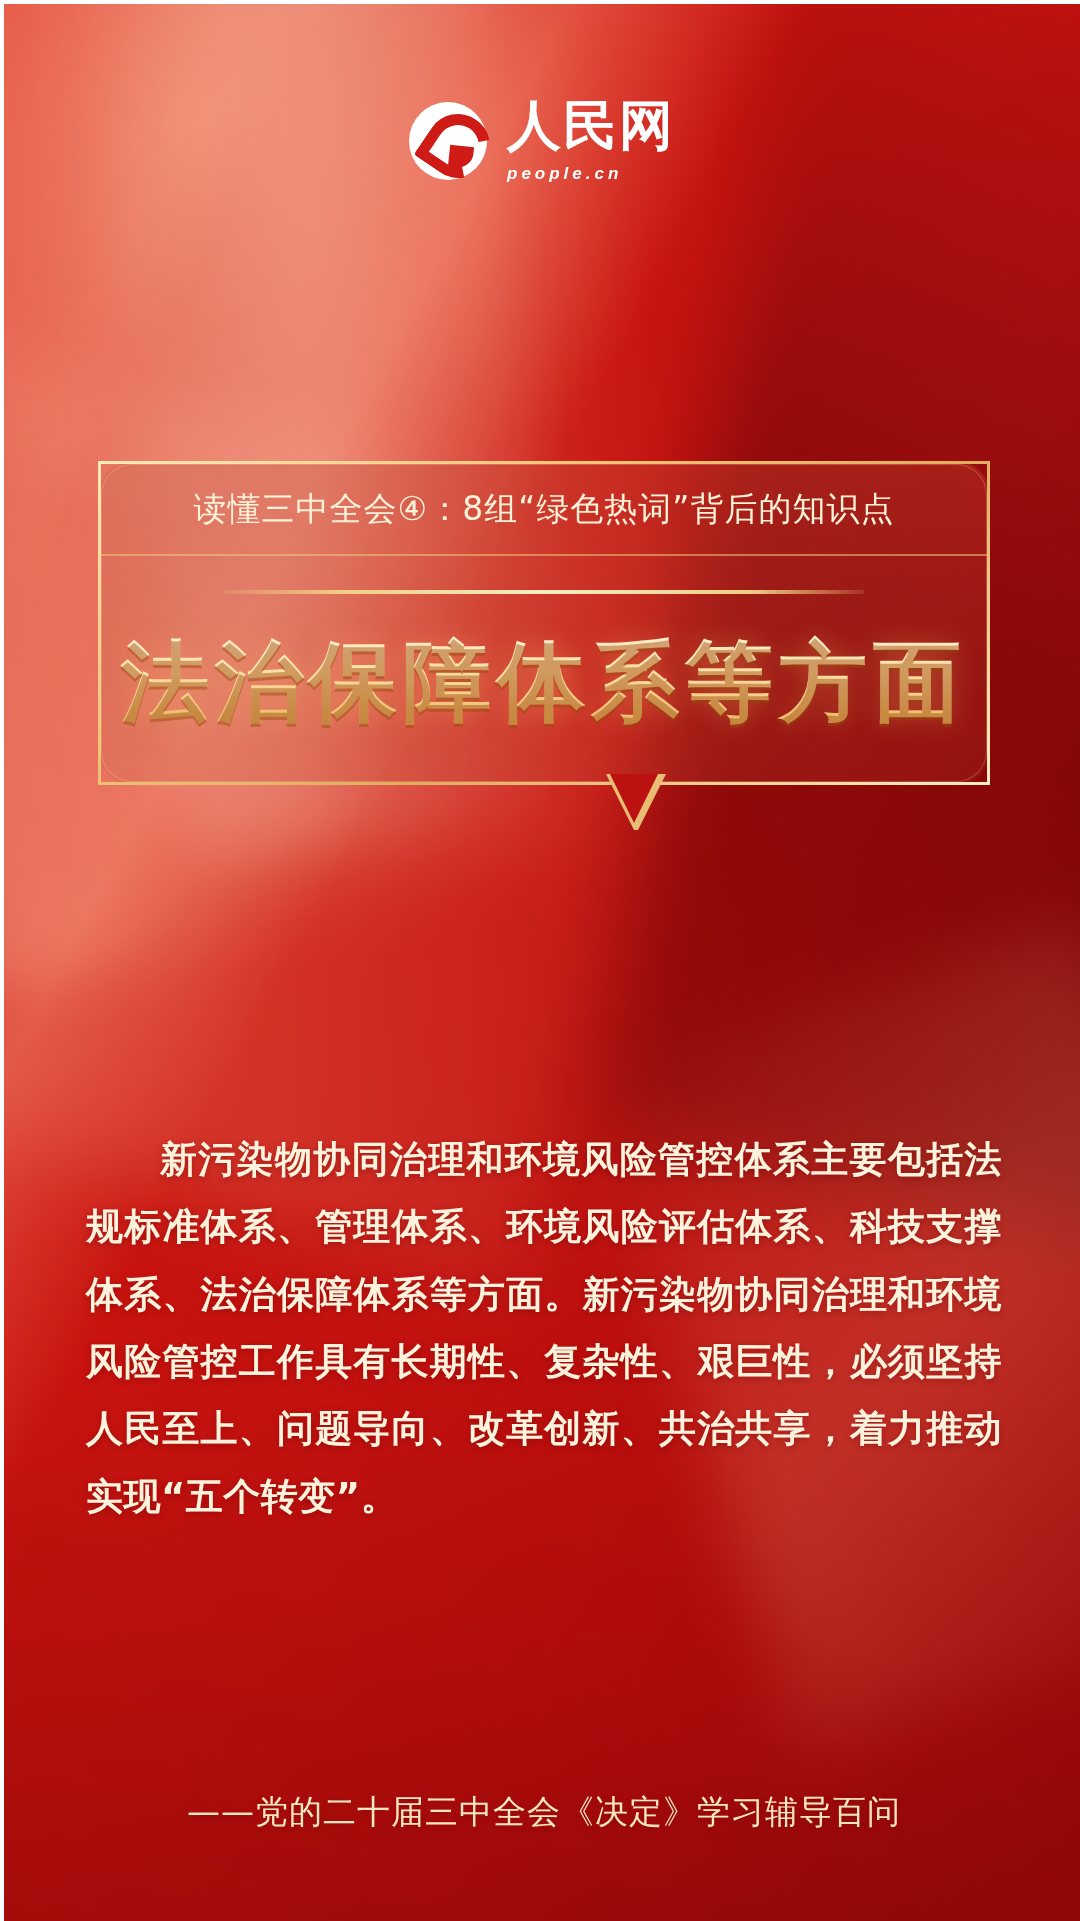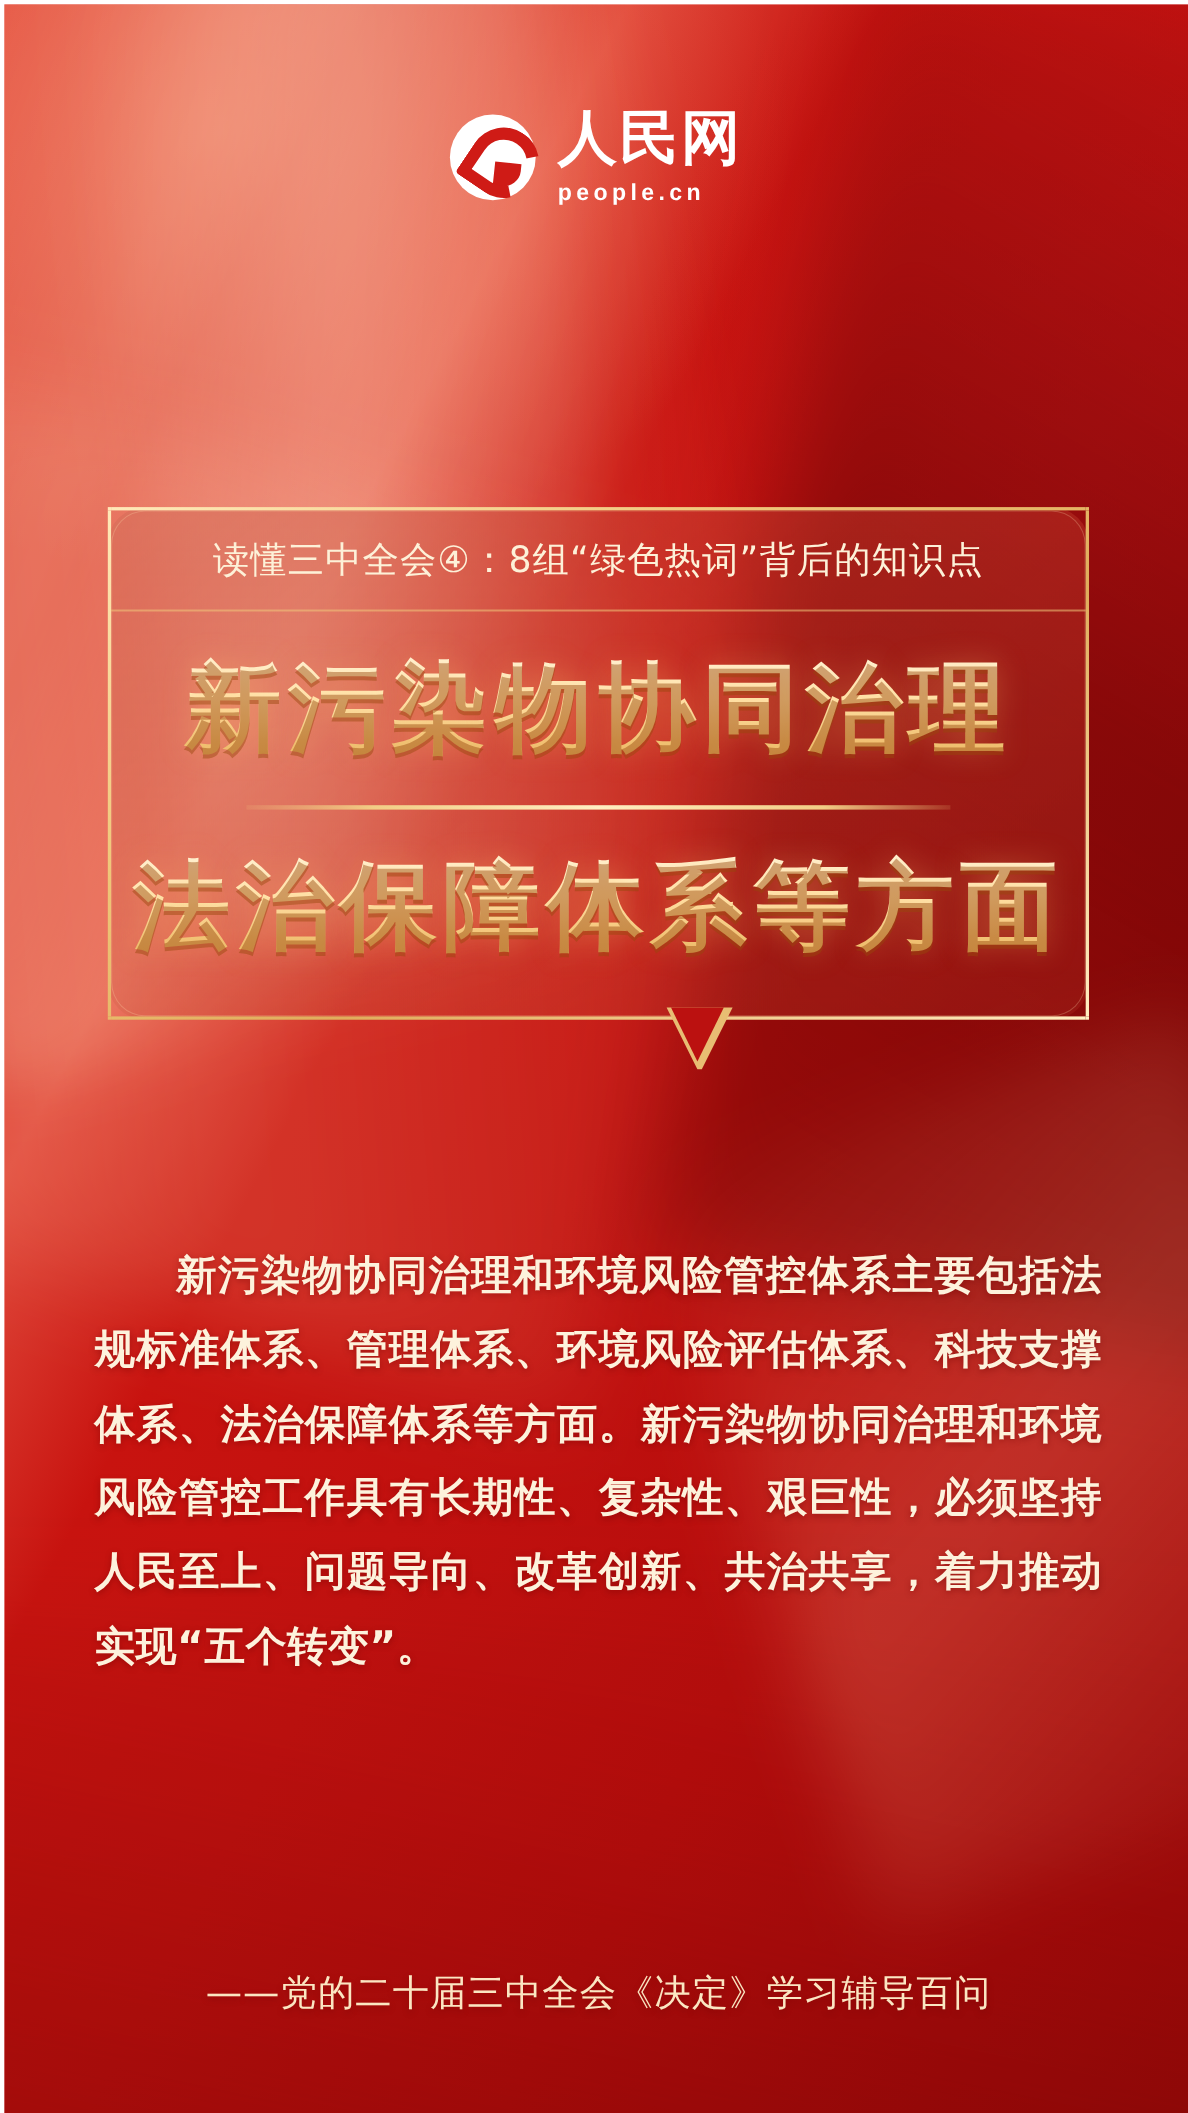--- a/index.html
+++ b/index.html
@@ -111,24 +111,25 @@
   .logo-cn {
     color: #ffffff;
     font-size: 54px;
     font-weight: 700;
     letter-spacing: 2px;
     line-height: 1.05;
     font-family: "Liberation Serif", "DejaVu Serif", serif;
   }
   .logo-en {
     color: #ffffff;
-    font-size: 21px;
+    font-size: 17px;
     font-weight: 700;
     letter-spacing: 4px;
     margin-top: 5px;
+    font-style: italic;
   }
 
   
   .bubble-wrap {
     position: absolute;
     top: 455px;
     left: 92px;
     width: 896px;
     border-radius: 23px;
   }
@@ -251,21 +252,20 @@
       <div class="logo-cn">人民网</div>
       <div class="logo-en">people.cn</div>
     </div>
   </div>
 
   <div class="bubble-wrap">
     <div class="bubble">
       <div class="eyebrow">
         <span class="eyebrow-text">读懂三中全会④：8组“绿色热词”背后的知识点</span>
       </div>
-      <div class="headline">新污染物协同治理</div>
       <div class="headline-rule"></div>
       <div class="headline">法治保障体系等方面</div>
       <div class="bubble-tail"></div>
     </div>
   </div>
 
   <div class="body-copy">新污染物协同治理和环境风险管控体系主要包括法规标准体系、管理体系、环境风险评估体系、科技支撑体系、法治保障体系等方面。新污染物协同治理和环境风险管控工作具有长期性、复杂性、艰巨性，必须坚持人民至上、问题导向、改革创新、共治共享，着力推动实现“五个转变”。</div>
 
   <div class="footer">——党的二十届三中全会《决定》学习辅导百问</div>
 

